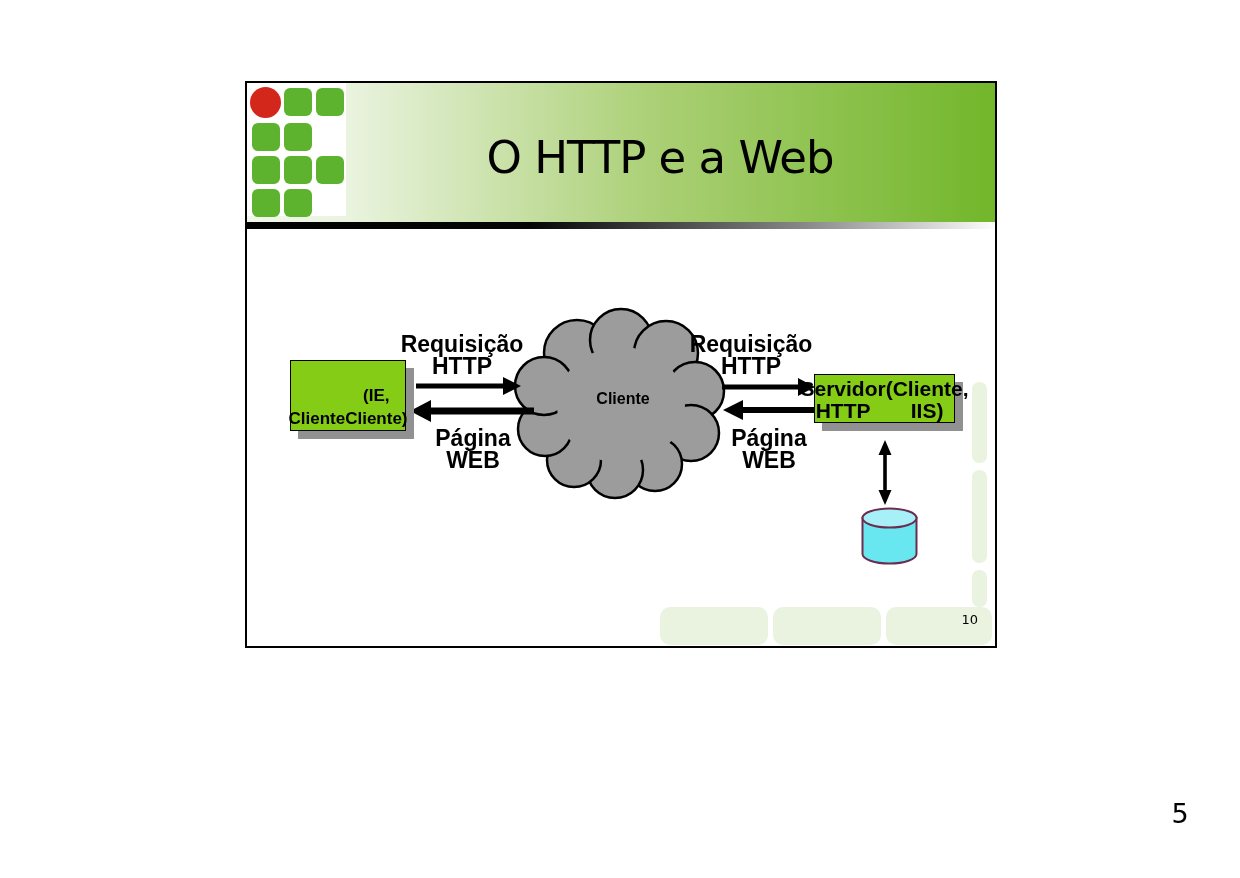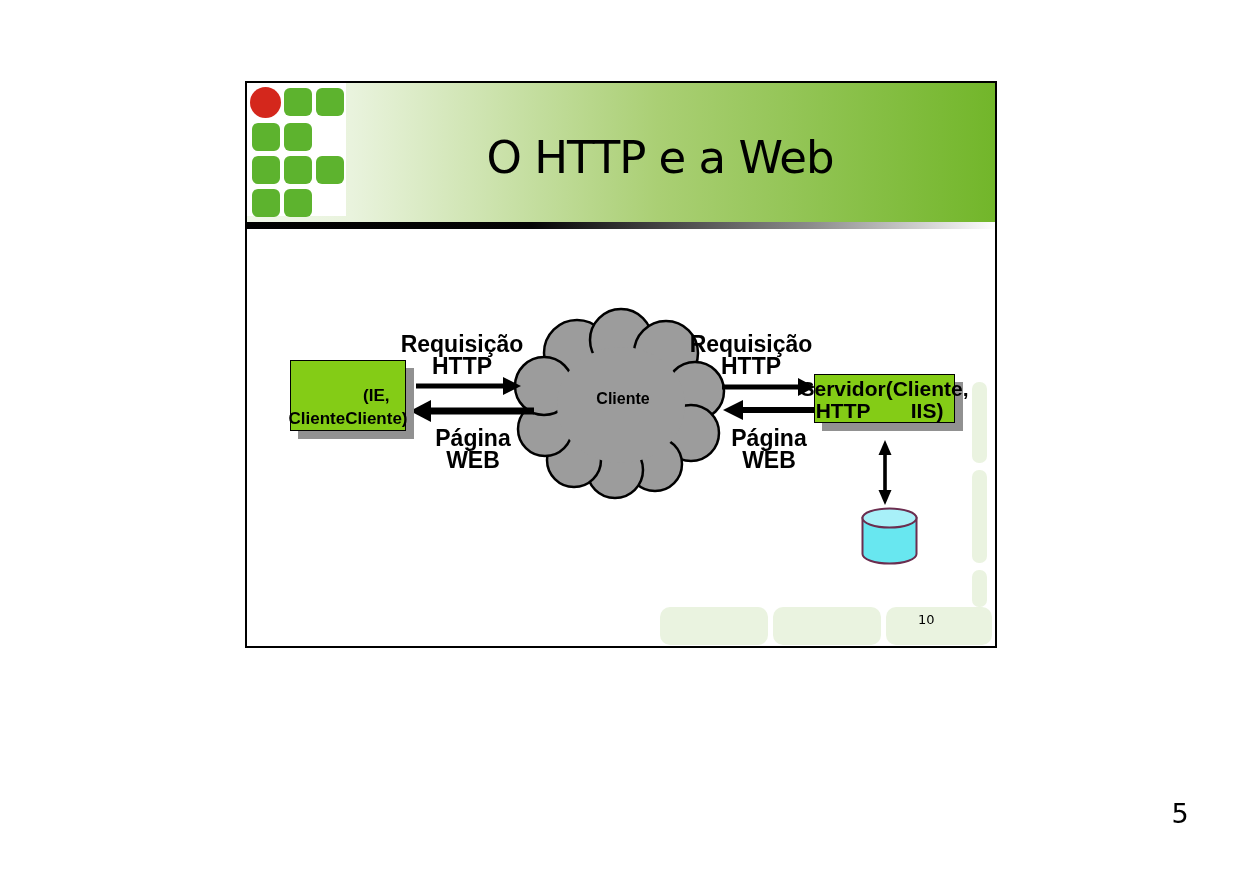--- a/index.html
+++ b/index.html
@@ -41,22 +41,22 @@
   .lbl-internet{left:306px;top:305px;font-size:16px;z-index:3;}
 
   
   .deco{position:absolute;background:#eaf3e0;z-index:0;}
   .deco-b1{left:413px;top:524px;width:108px;height:38px;border-radius:10px;}
   .deco-b2{left:526px;top:524px;width:108px;height:38px;border-radius:10px;}
   .deco-b3{left:639px;top:524px;width:106px;height:38px;border-radius:10px;}
   .deco-c1{left:725px;top:299px;width:15px;height:81px;border-radius:7px;}
   .deco-c2{left:725px;top:387px;width:15px;height:93px;border-radius:7px;}
   .deco-c3{left:725px;top:487px;width:15px;height:37px;border-radius:7px;}
-  .slide-number{position:absolute;left:639px;top:529px;width:92px;
-                z-index:2;font-family:"DejaVu Sans", sans-serif;font-size:13px;color:#000;padding-left:32px;}
+  .slide-number{position:absolute;left:639px;top:529px;width:92px;text-align:right;
+                z-index:2;font-family:"DejaVu Sans", sans-serif;font-size:13px;color:#000;}
 
   
   .page-number{position:absolute;left:1158px;top:798px;width:44px;text-align:center;
                font-family:"DejaVu Sans", sans-serif;font-size:27px;color:#000;}
 </style>
 </head>
 <body>
 
 <div class="page">
 

